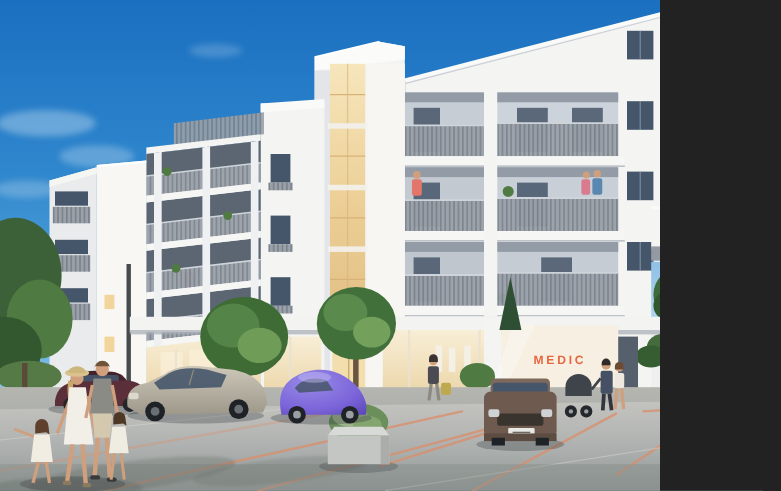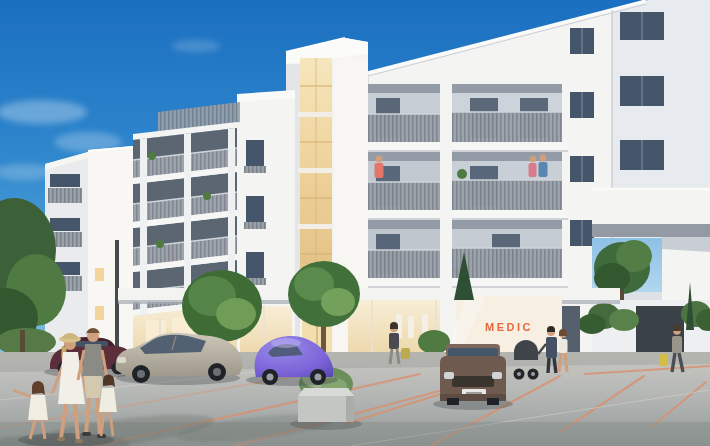--- a/index.html
+++ b/index.html
@@ -1,16 +1,16 @@
 <!DOCTYPE html>
 <html style="--sky_top: #1b6fc0; --sky_horizon: #cfeaf6; --facade_white: #f4f4f2; --facade_shade: #e7eaee; --glazing_amber: #eed3a0; --railing_gray: #98a0a9; --window_glass: #46566a; --storefront_glow: #f6ead0; --medic_orange: #e8663e; --pavement_light: #c9c7c2; --pavement_dark: #8f9694; --marking_salmon: #d9906f; --foliage_green: #4f7a42; --car_maroon: #5a2f39; --car_silver: #b8b2a4; --car_purple: #7a63d8; --car_brown: #6e5a4e;"><head>
 <meta charset="utf-8">
 <style>
   html,body{margin:0;padding:0;background:#222;}
-  .stage{position:relative;width:710px;height:446px;overflow:hidden;background:#9fc7e4;}
+  .stage{position:relative;width:600px;height:446px;overflow:hidden;background:#9fc7e4;}
   svg{display:block;width:710px;height:446px;}
   .f-white{fill:var(--facade_white);}
   .f-shade{fill:var(--facade_shade);}
   .win{fill:var(--window_glass);}
   .green{fill:var(--foliage_green);}
   .car-maroon{fill:var(--car_maroon);}
   .car-brown{fill:var(--car_brown);}
   .salmon{stroke:var(--marking_salmon);stroke-width:2.2;fill:none;opacity:.8;stroke-linecap:round;}
   .medic{fill:var(--medic_orange);font:bold 11px "Liberation Sans",sans-serif;letter-spacing:2.5px;}
 </style>

